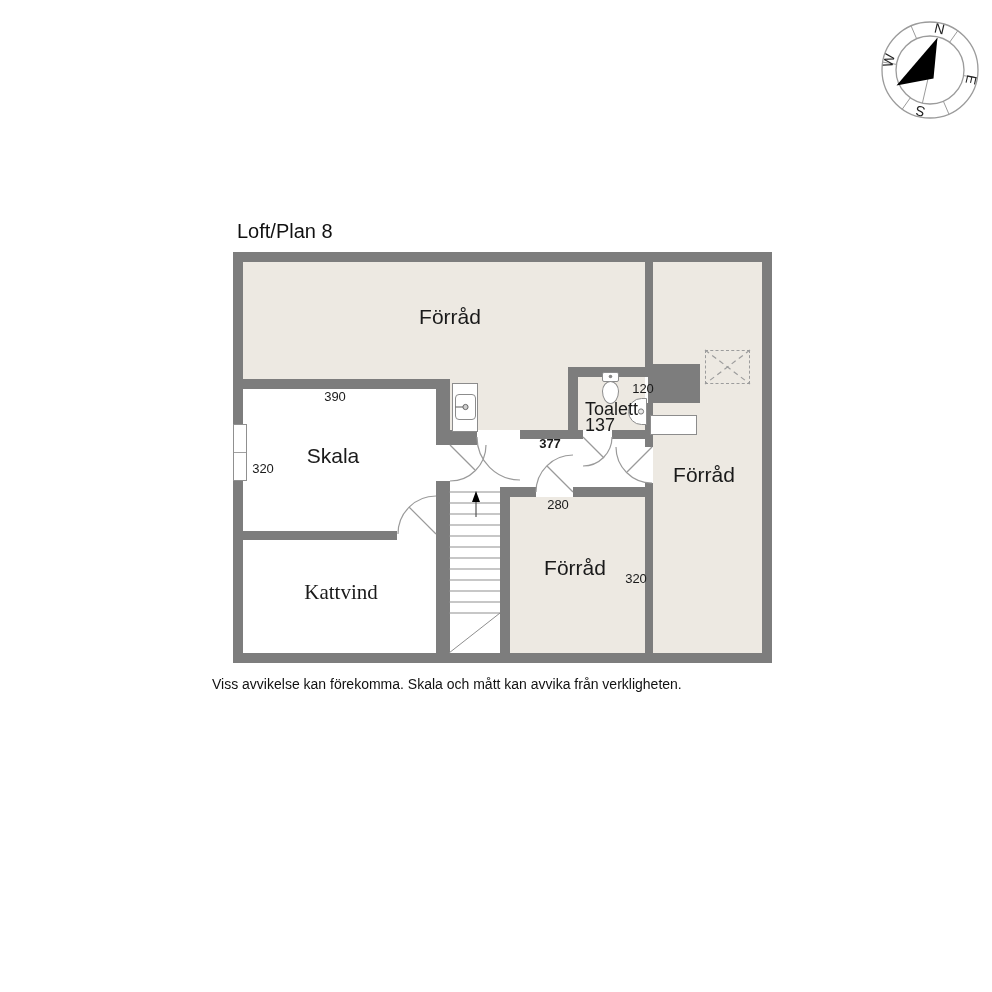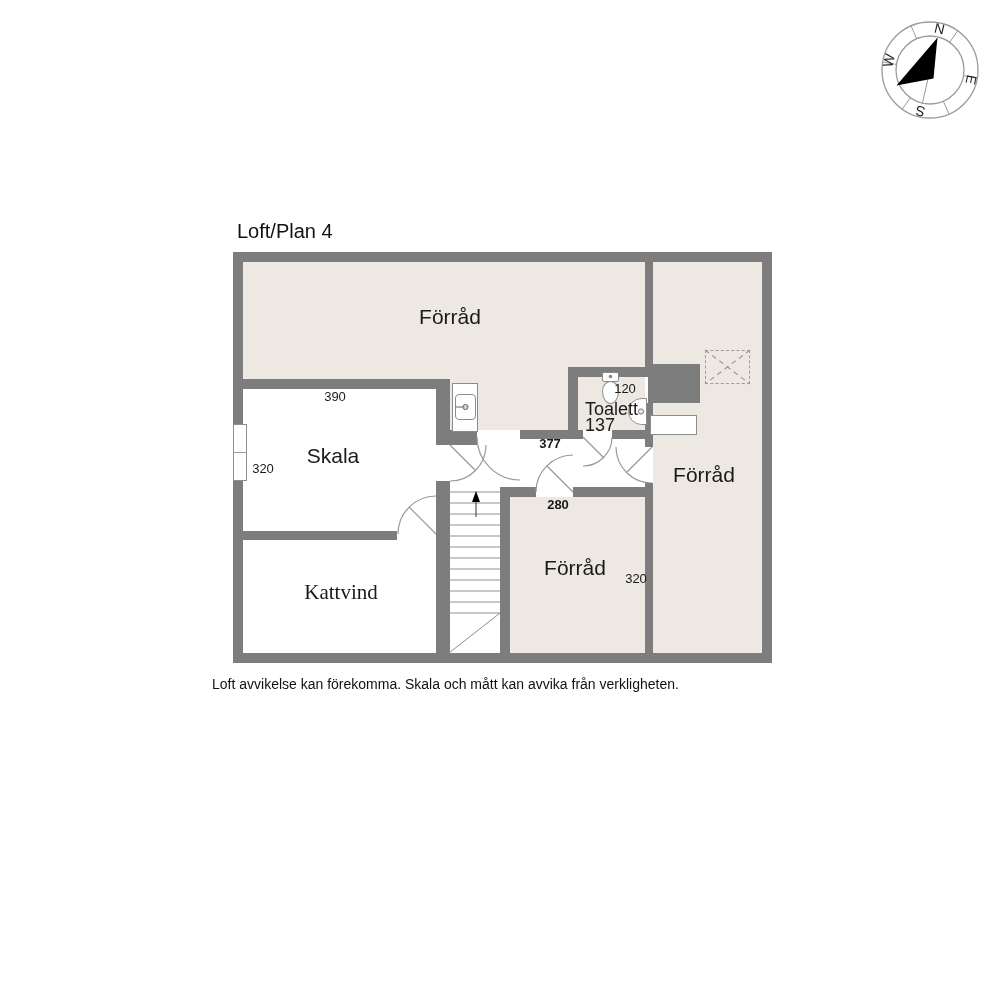--- a/index.html
+++ b/index.html
@@ -18,21 +18,21 @@
   #window-left{background:#ffffff;border:1px solid #909090;box-sizing:border-box;}
   #window-left .tick{position:absolute;left:0;top:27px;width:12px;height:1px;background:#a0a0a0;}
   #skylight{border:1.5px dashed #9c9c9c;box-sizing:border-box;background:transparent;}
   #overlay{left:0;top:0;pointer-events:none;}
   #compass{left:875px;top:15px;}
   #disclaimer{left:212px;top:676px;font-size:14px;color:#111;}
 </style>
 </head>
 <body>
 
-<div id="page-title" class="abs">Loft/Plan 4</div>
+<div id="page-title" class="abs">Loft/Plan 8</div>
 
 <svg id="compass" class="abs" width="110" height="110" viewBox="0 0 110 110">
   <circle cx="55" cy="55" r="48" fill="#ffffff" stroke="#9b9b9b" stroke-width="1.3"></circle>
   <circle cx="55" cy="55" r="34" fill="none" stroke="#9b9b9b" stroke-width="1.3"></circle>
   <g stroke="#9b9b9b" stroke-width="1">
     <line x1="74.7" y1="27.2" x2="82.9" y2="15.6"></line>
     <line x1="88.5" y1="60.6" x2="102.4" y2="62.9"></line>
     <line x1="68.4" y1="86.3" x2="74.0" y2="99.3"></line>
     <line x1="35.3" y1="82.8" x2="27.1" y2="94.4"></line>
     <line x1="21.5" y1="49.4" x2="7.6" y2="47.1"></line>
@@ -149,19 +149,19 @@
   <div class="abs roomlbl" style="left:217px;top:65px;">Förråd</div>
   <div class="abs roomlbl" style="left:100px;top:204px;">Skala</div>
   <div class="abs roomlbl" style="left:108px;top:340px;font-family:Liberation Serif, serif;">Kattvind</div>
   <div class="abs roomlbl" style="left:342px;top:316px;">Förråd</div>
   <div class="abs roomlbl" style="left:471px;top:223px;">Förråd</div>
   <div class="abs leftlbl" style="left:352px;top:157px;">Toalett</div>
 
   <div class="abs dimlbl" style="left:102px;top:144px;">390</div>
   <div class="abs dimlbl" style="left:30px;top:216px;">320</div>
   <div class="abs dimlbl" style="left:317px;top:191px;font-weight:bold;">377</div>
-  <div class="abs dimlbl" style="left:392px;top:136px;text-align:right;">120</div>
+  <div class="abs dimlbl" style="left:410px;top:136px;text-align:right;">120</div>
   <div class="abs leftlbl" style="left:352px;top:173px;">137</div>
-  <div class="abs dimlbl" style="left:325px;top:252px;font-weight:bold;">280</div>
+  <div class="abs dimlbl" style="left:325px;top:252px;">280</div>
   <div class="abs dimlbl" style="left:403px;top:326px;">320</div>
 </div>
 
-<div id="disclaimer" class="abs">Loft avvikelse kan förekomma. Skala och mått kan avvika från verkligheten.</div>
+<div id="disclaimer" class="abs">Viss avvikelse kan förekomma. Skala och mått kan avvika från verkligheten.</div>
 
 </body></html>

